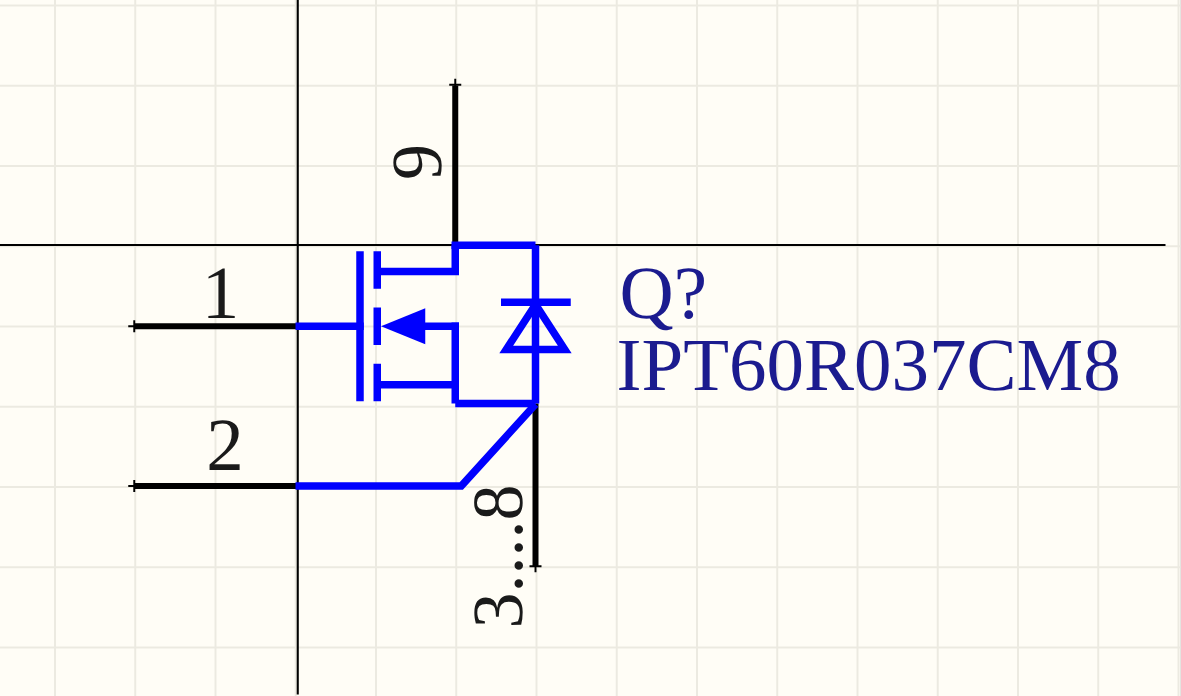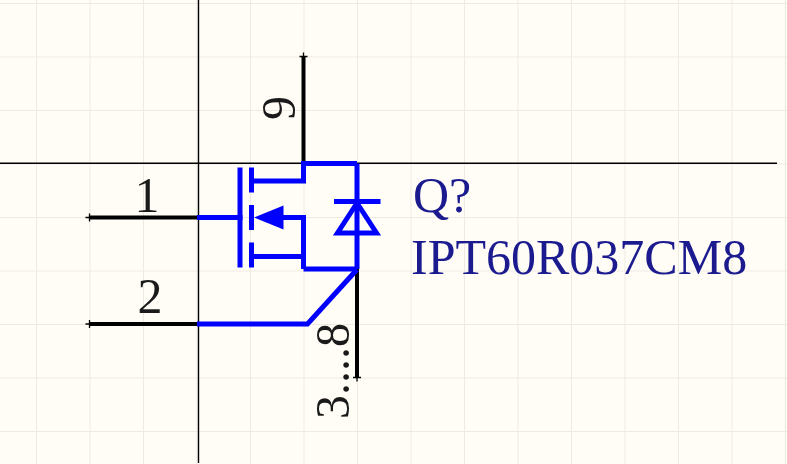--- a/index.html
+++ b/index.html
@@ -82,15 +82,15 @@
       <polyline class="sym" points="197,324 307.5,324 357,269.5"></polyline>
     </g>
   </svg>
 
   <div class="lbl pinnum" style="left:147px;top:170px;">1</div>
   <div class="lbl pinnum" style="left:150px;top:271px;">2</div>
   <div class="lbl rot" style="left:278.5px;top:108px;">9</div>
   <div class="lbl rot" style="left:332.5px;top:371px;">3....8</div>
 
   <div class="lbl navy" style="left:413px;top:170px;">Q?</div>
-  <div class="lbl navy" style="left:411px;top:232px;text-align:right;">IPT60R037CM8</div>
+  <div class="lbl navy" style="left:411px;top:218px;text-align:right;">IPT60R037CM8</div>
 
 </div>
 
 </body></html>

